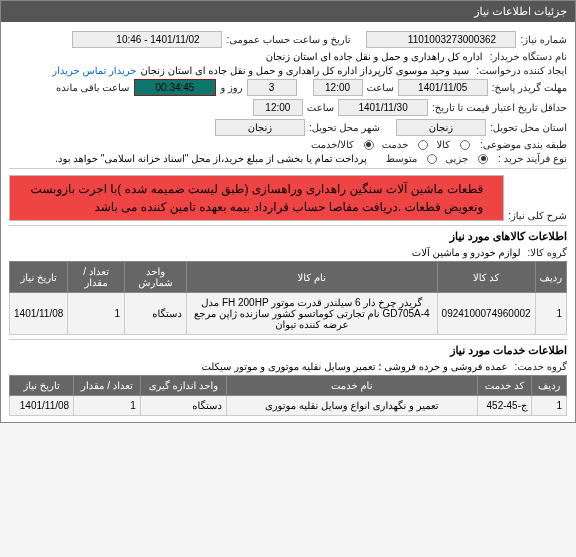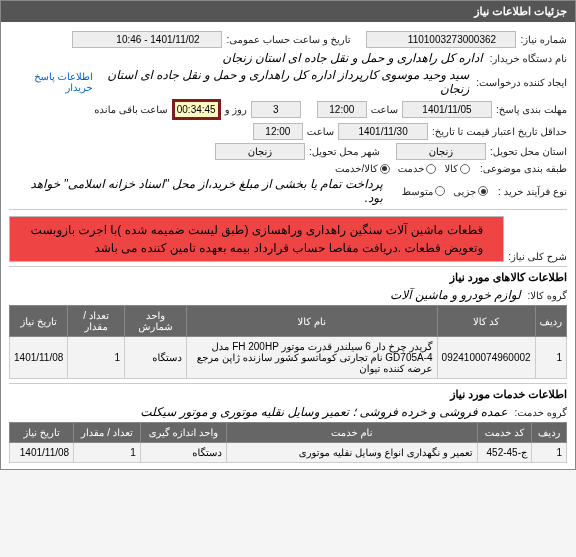--- a/index.html
+++ b/index.html
@@ -1,38 +1,38 @@
 <!DOCTYPE html>
 <html dir="rtl" lang="fa"><head>
 <meta charset="utf-8">
 <style>
 * { box-sizing: border-box; margin: 0; padding: 0; }
 body { font-family: Tahoma, Arial, sans-serif; font-size: 10px; background: #f5f5f5; width: 576px; direction: rtl; }
 .main { border: 1px solid #888; background: #fff; }
-.header-bar { background: #555; color: #fff; padding: 4px 8px; font-size: 11px; font-weight: bold; }
+.header-bar { background: #555; color: #fff; padding: 4px 8px; font-size: 11px; font-weight: normal; }
 .section { padding: 6px 8px; }
 .row { display: flex; align-items: center; margin: 3px 0; gap: 4px; flex-wrap: nowrap; }
 .label { color: #222; font-size: 10px; white-space: nowrap; }
 .value-box { background: #eee; border: 1px solid #bbb; padding: 2px 6px; font-size: 10px; min-width: 50px; text-align: center; display: inline-block; }
 .value-box.wide { min-width: 150px; padding-left: 27px; }
 .value-box.med { min-width: 90px; }
-.value-text { font-size: 12px; margin-right: 3px; font-style: italic; }
+.value-text { font-size: 10px; margin-right: 3px; }
 .link { color: #0066cc; font-size: 10px; cursor: pointer; }
-.countdown { background: #fef9c3; border: 3px solid #7f1d1d; padding: 2px 2px; font-size: 10px; }
+.countdown { background: #0f766e; border: 1px solid #7f1d1d; padding: 2px 21px; font-size: 10px; }
 .radio-group { display: inline-flex; gap: 8px; align-items: center; margin-right: 6px; }
-.radio-item { display: inline-flex; align-items: center; gap: 2px; }
+.radio-item { display: inline-flex; align-items: center; gap: 10px; }
 .radio { width: 10px; height: 10px; border: 1px solid #666; border-radius: 50%; display: inline-block; position: relative; }
 .radio.checked::after { content: ""; position: absolute; width: 5px; height: 5px; background: #333; border-radius: 50%; top: 1.5px; right: 1.5px; }
 .desc-box { background: #ef4444; border: 1px solid #bbb; padding: 4px 20px; font-size: 12px; line-height: 1.5; margin-top: 2px; flex: 1; }
 .sep { border: none; border-top: 1px solid #ccc; margin: 4px 0; }
 .section-title { font-size: 11px; font-weight: bold; margin: 4px 0; }
 table { width: 100%; border-collapse: collapse; font-size: 10px; }
 th { background: #666; color: #fff; padding: 4px; border: 1px solid #888; font-weight: normal; }
 td { background: #f3f3f3; padding: 4px; border: 1px solid #ccc; }
-td.right { text-align: right; }
+td.right { text-align: center; }
 .sp { flex: 0 0 auto; width: 8px; }
 </style>
 </head>
 <body>
 
 <div class="main">
   <div class="header-bar">جزئیات اطلاعات نیاز</div>
 
   <div class="section">
 
@@ -45,25 +45,25 @@
     </div>
 
     <div class="row">
       <span class="label">نام دستگاه خریدار:</span>
       <span class="value-text">اداره کل راهداری و حمل و نقل جاده ای استان زنجان</span>
     </div>
 
     <div class="row">
       <span class="label">ایجاد کننده درخواست:</span>
       <span class="value-text">سید وحید موسوی کارپرداز اداره کل راهداری و حمل و نقل جاده ای استان زنجان</span>
-      <span class="link">اطلاعات پاسخ خریدار</span>
+      <span class="link">خریدار تماس خریدار</span>
     </div>
 
     <div class="row">
-      <span class="label">مهلت بندی پاسخ:</span>
+      <span class="label">مهلت گریدر پاسخ:</span>
       <span class="value-box med">1401/11/05</span>
       <span class="label">ساعت</span>
       <span class="value-box">12:00</span>
       <span class="sp"></span>
       <span class="value-box">3</span>
       <span class="label">روز و</span>
       <span class="countdown">00:34:45</span>
       <span class="label">ساعت باقی مانده</span>
     </div>
 

